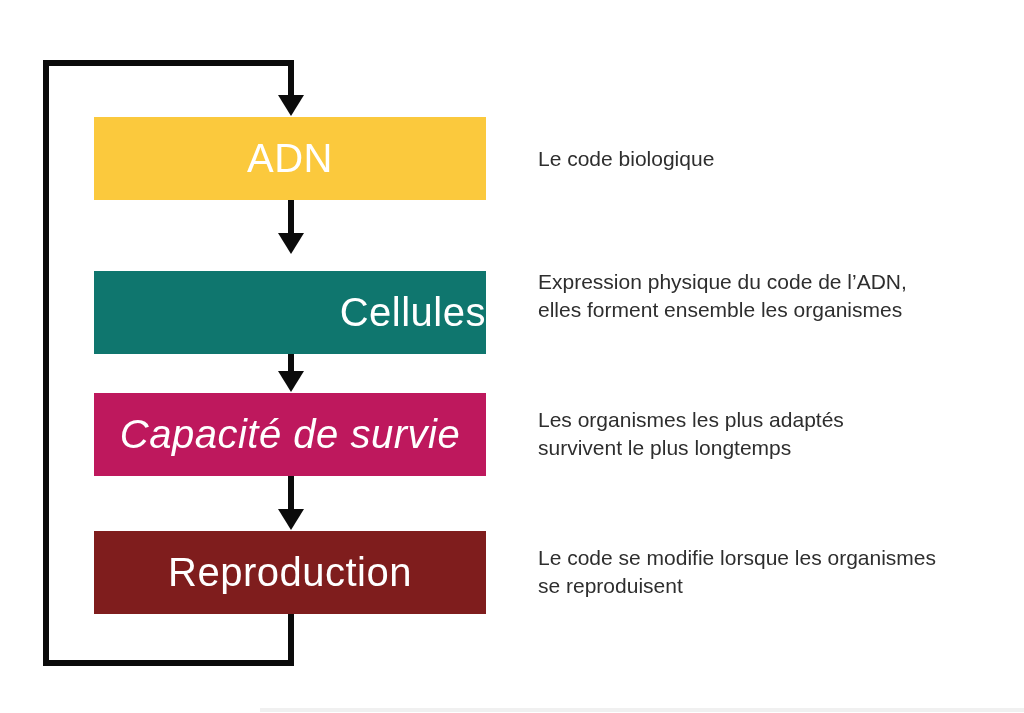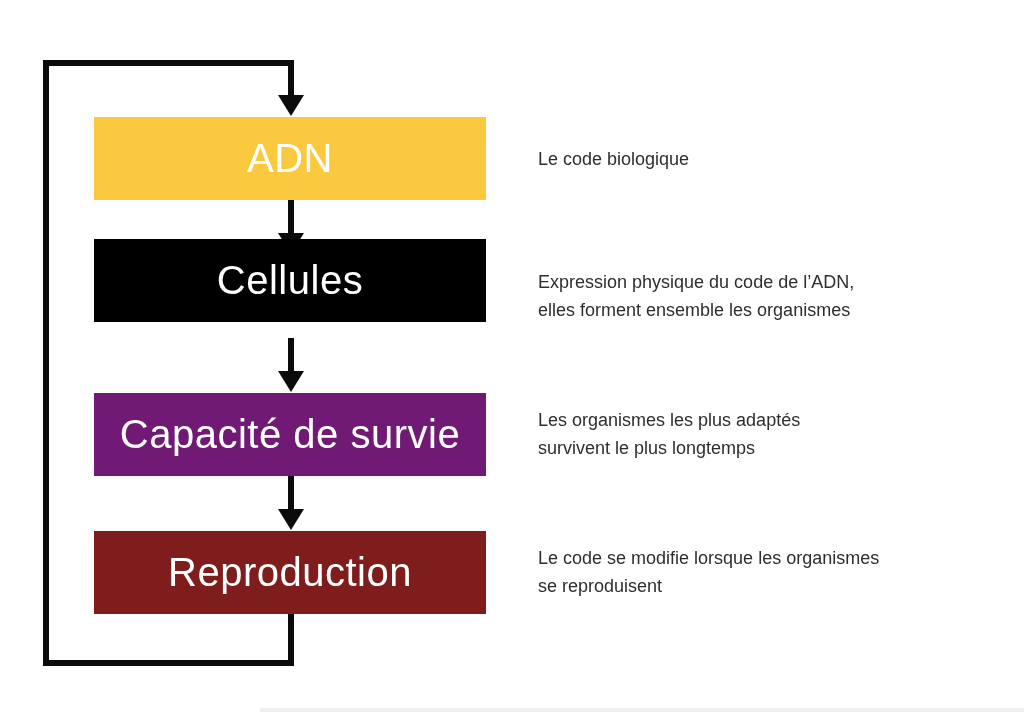--- a/index.html
+++ b/index.html
@@ -21,30 +21,30 @@
     align-items: center;
     justify-content: center;
   }
   .node-label {
     color: #ffffff;
     font-size: 40px;
     letter-spacing: 0.5px;
     font-weight: 400;
   }
   .node-adn        { top: 117px; background: #fbc93d; }
-  .node-cellules   { top: 239px; background: #000000; }
-  .node-capacite   { top: 393px; background: #701a75; }
+  .node-cellules   { top: 271px; background: #0f766e; justify-content: flex-end; }
+  .node-capacite   { top: 393px; background: #be185d; font-style: italic; }
   .node-reproduction { top: 531px; background: #7f1d1d; }
 
   .desc {
     position: absolute;
     left: 538px;
     width: 480px;
     color: #2e2e2e;
-    font-size: 18px;
+    font-size: 21px;
     line-height: 28px;
     white-space: pre-line;
   }
   .desc-adn          { top: 145px; }
   .desc-cellules     { top: 268px; }
   .desc-capacite     { top: 406px; }
   .desc-reproduction { top: 544px; }
 
   .line {
     position: absolute;

